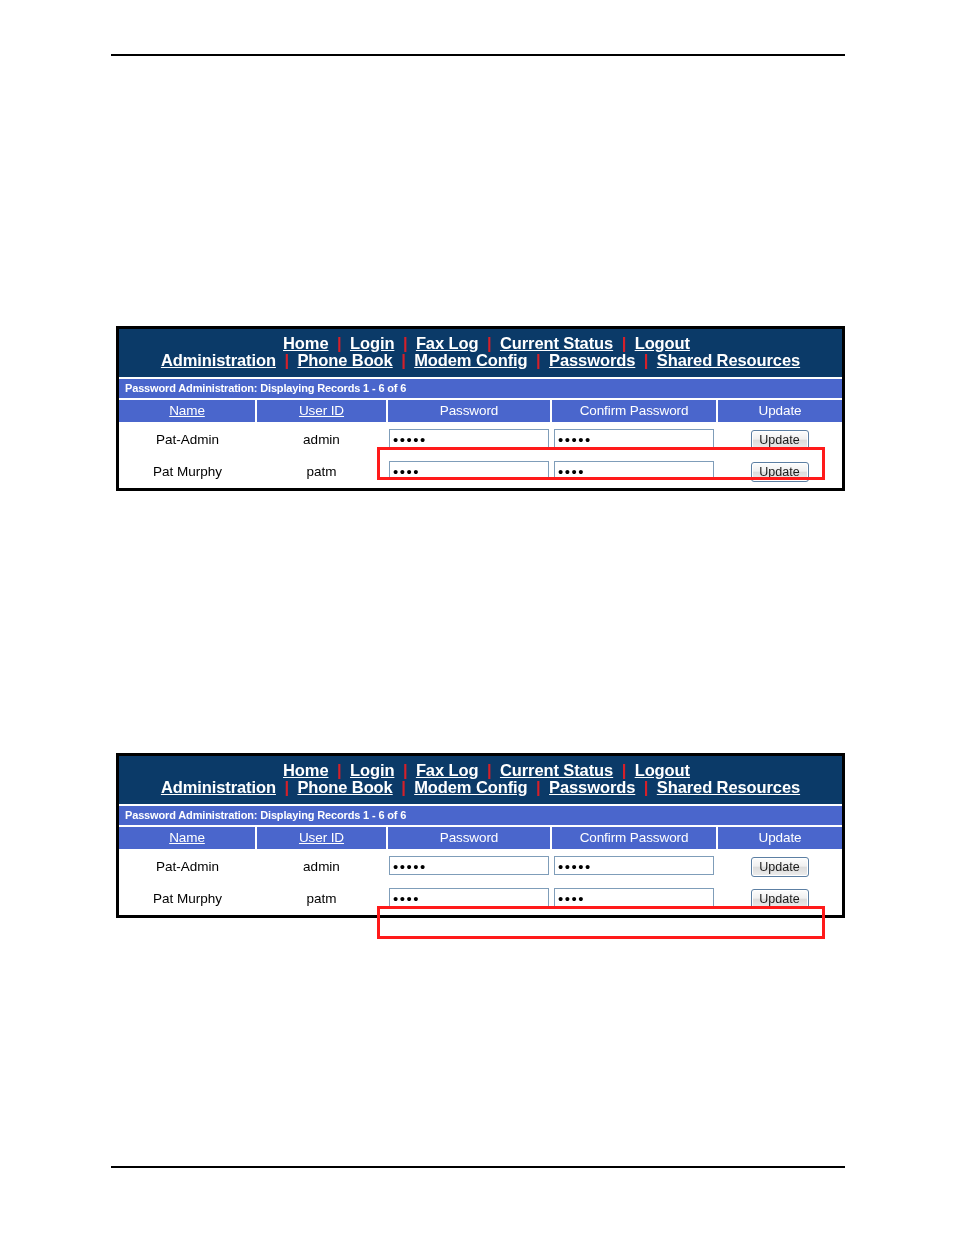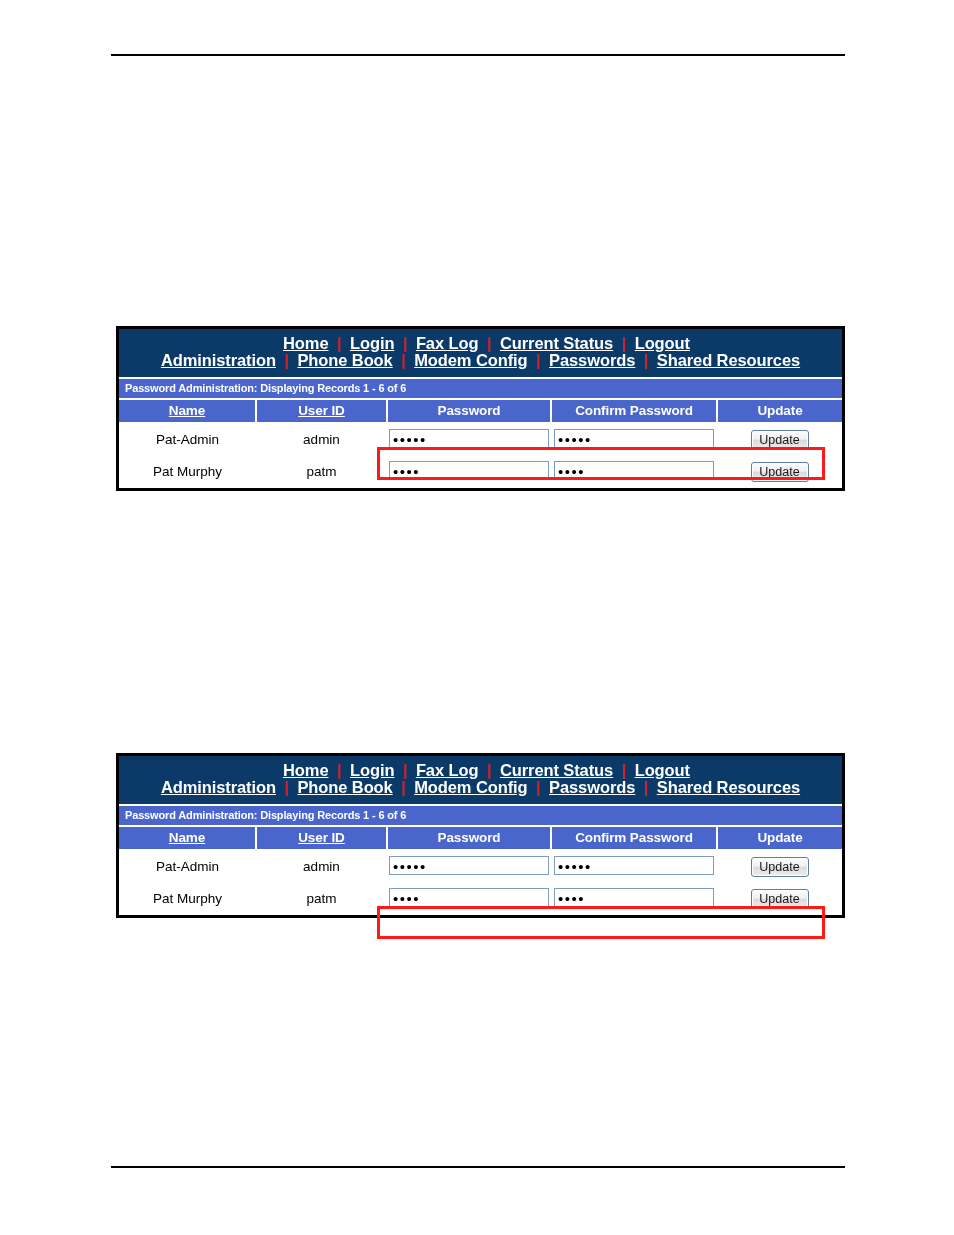--- a/index.html
+++ b/index.html
@@ -75,21 +75,21 @@
   table.pwtable {
     border-collapse: collapse;
     width: 100%;
     table-layout: fixed;
     background: #ffffff;
   }
   table.pwtable th {
     background: #4a66cc;
     color: #ffffff;
     font-size: 13.5px;
-    font-weight: bold;
+    font-weight: normal;
     padding: 3px 0 4px 0;
     text-align: center;
     border-left: 2px solid #ffffff;
     border-right: 2px solid #ffffff;
     border-top: 2px solid #ffffff;
     border-bottom: 2px solid #ffffff;
     letter-spacing: -0.1px;
   }
   table.pwtable th.sortable span { text-decoration: underline; cursor: pointer; }
   table.pwtable th:first-child { border-left: none; }

